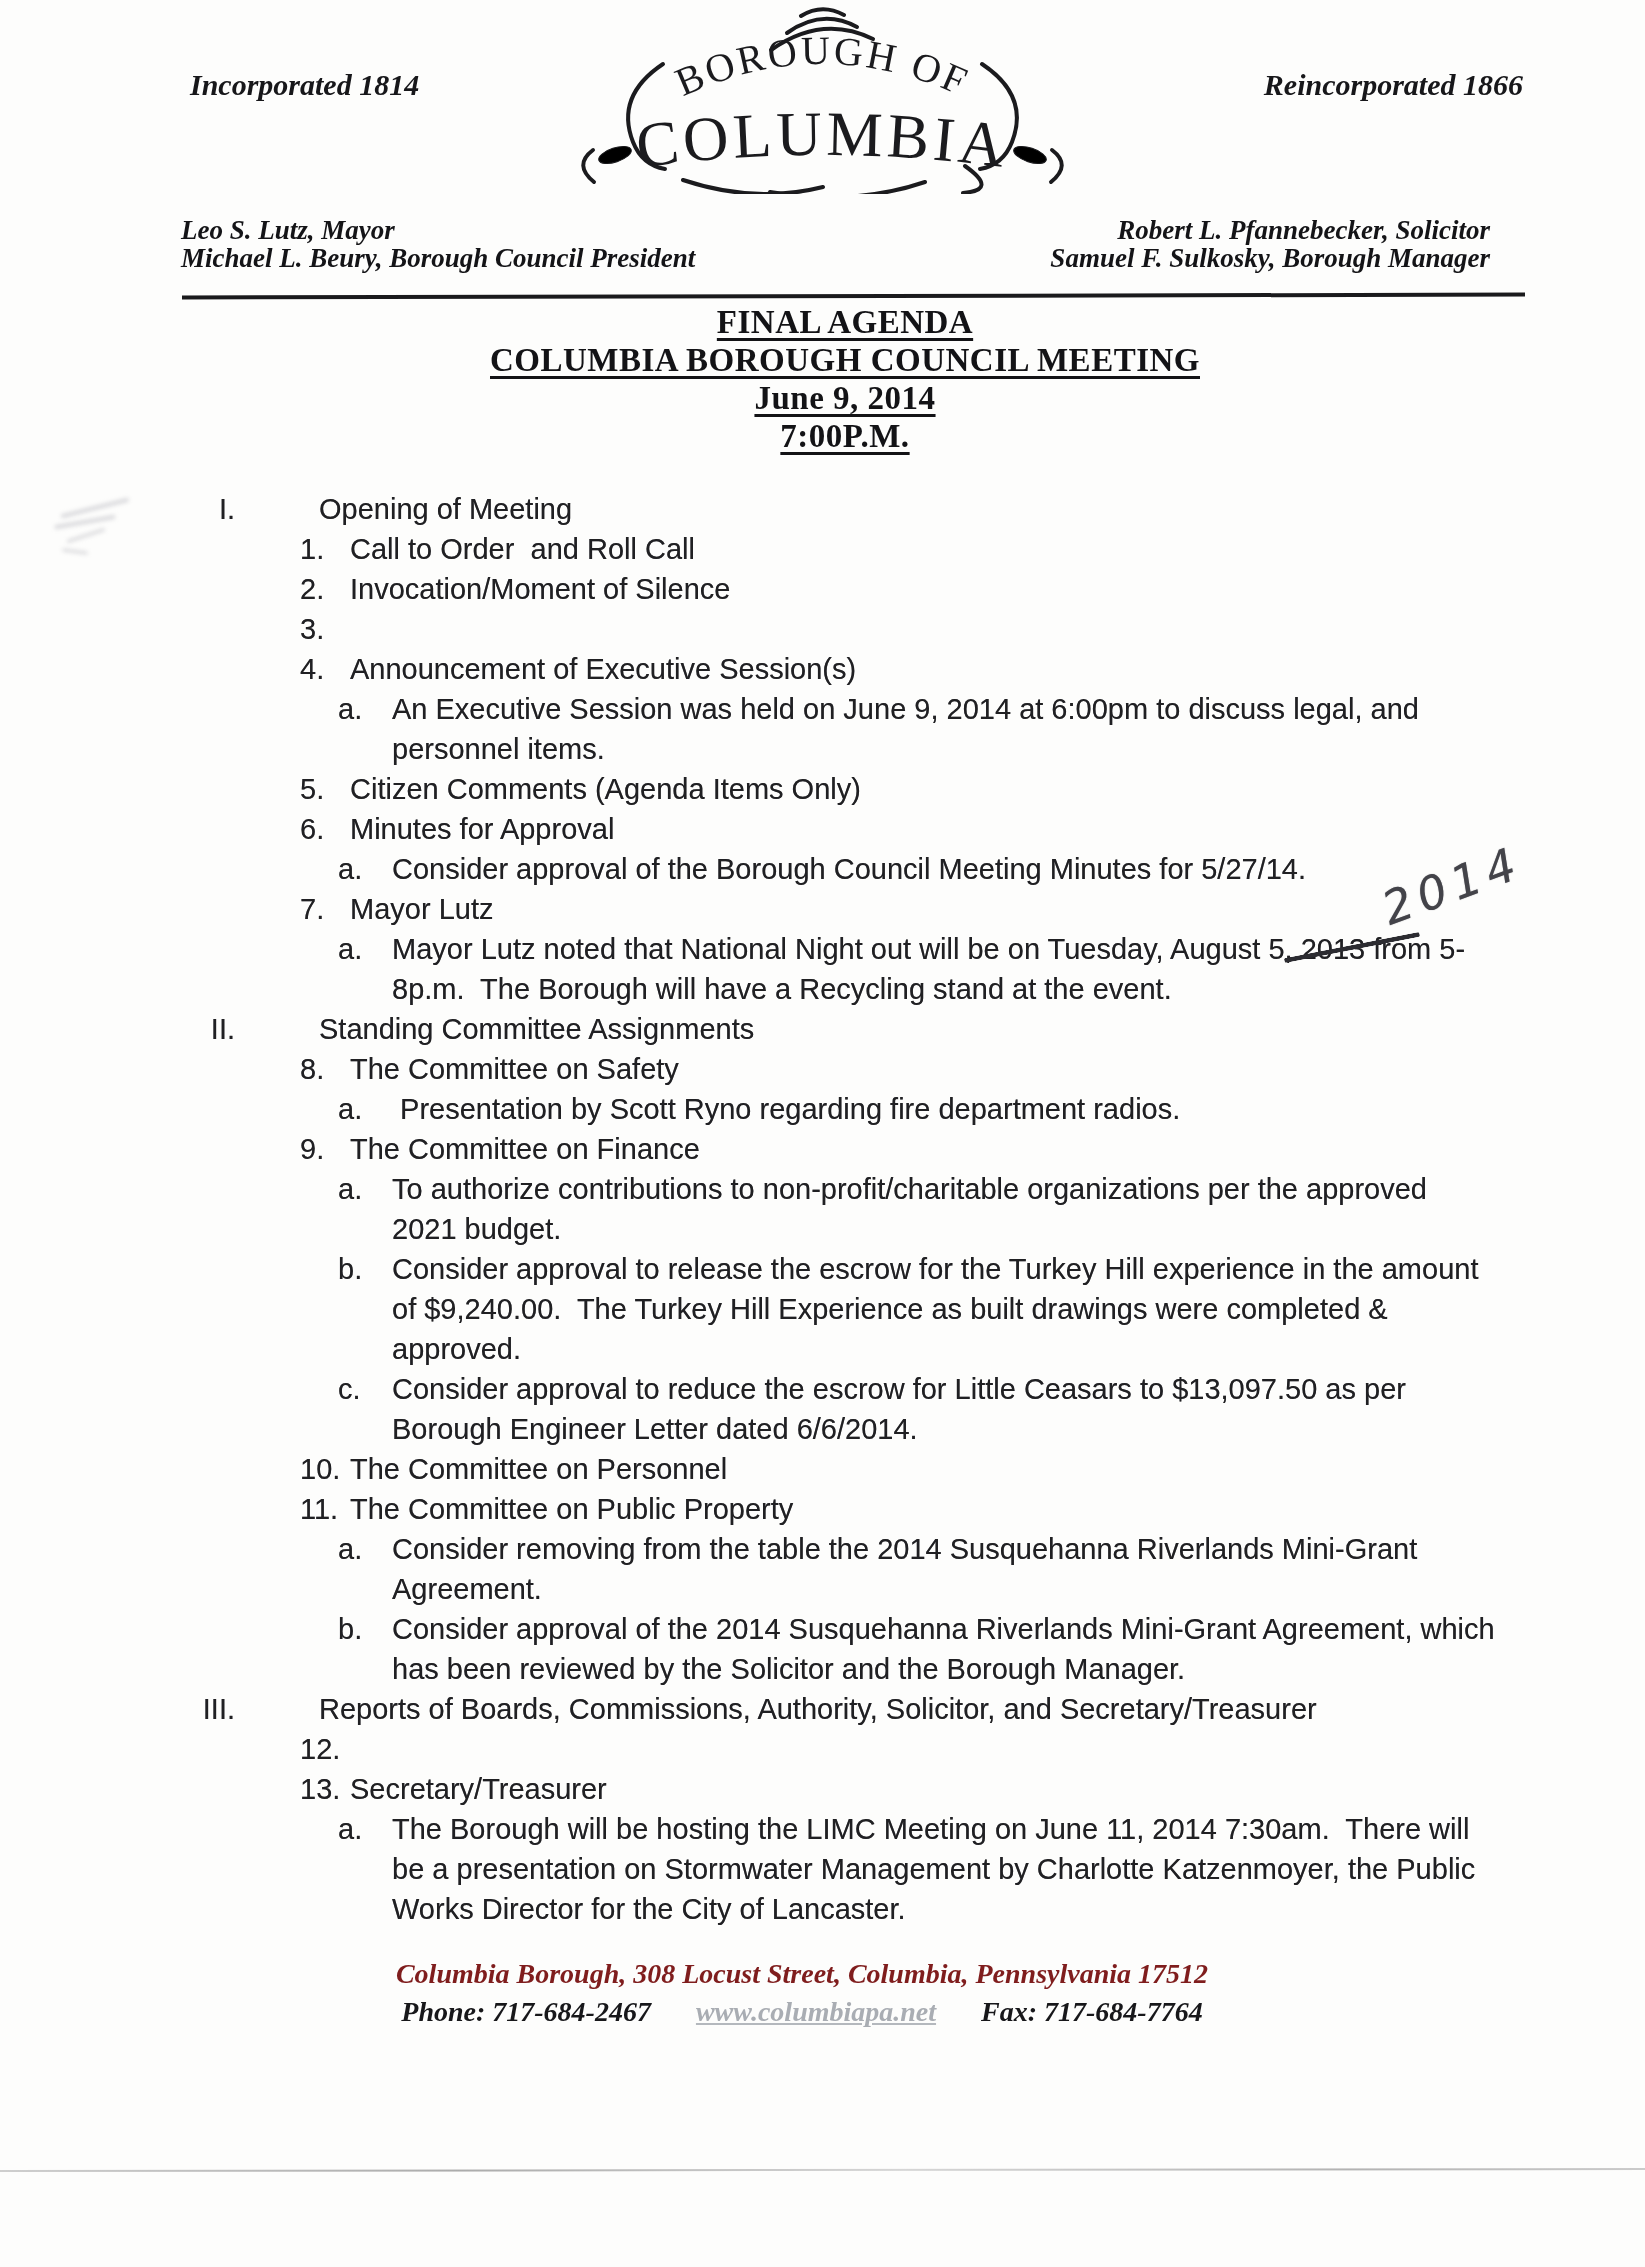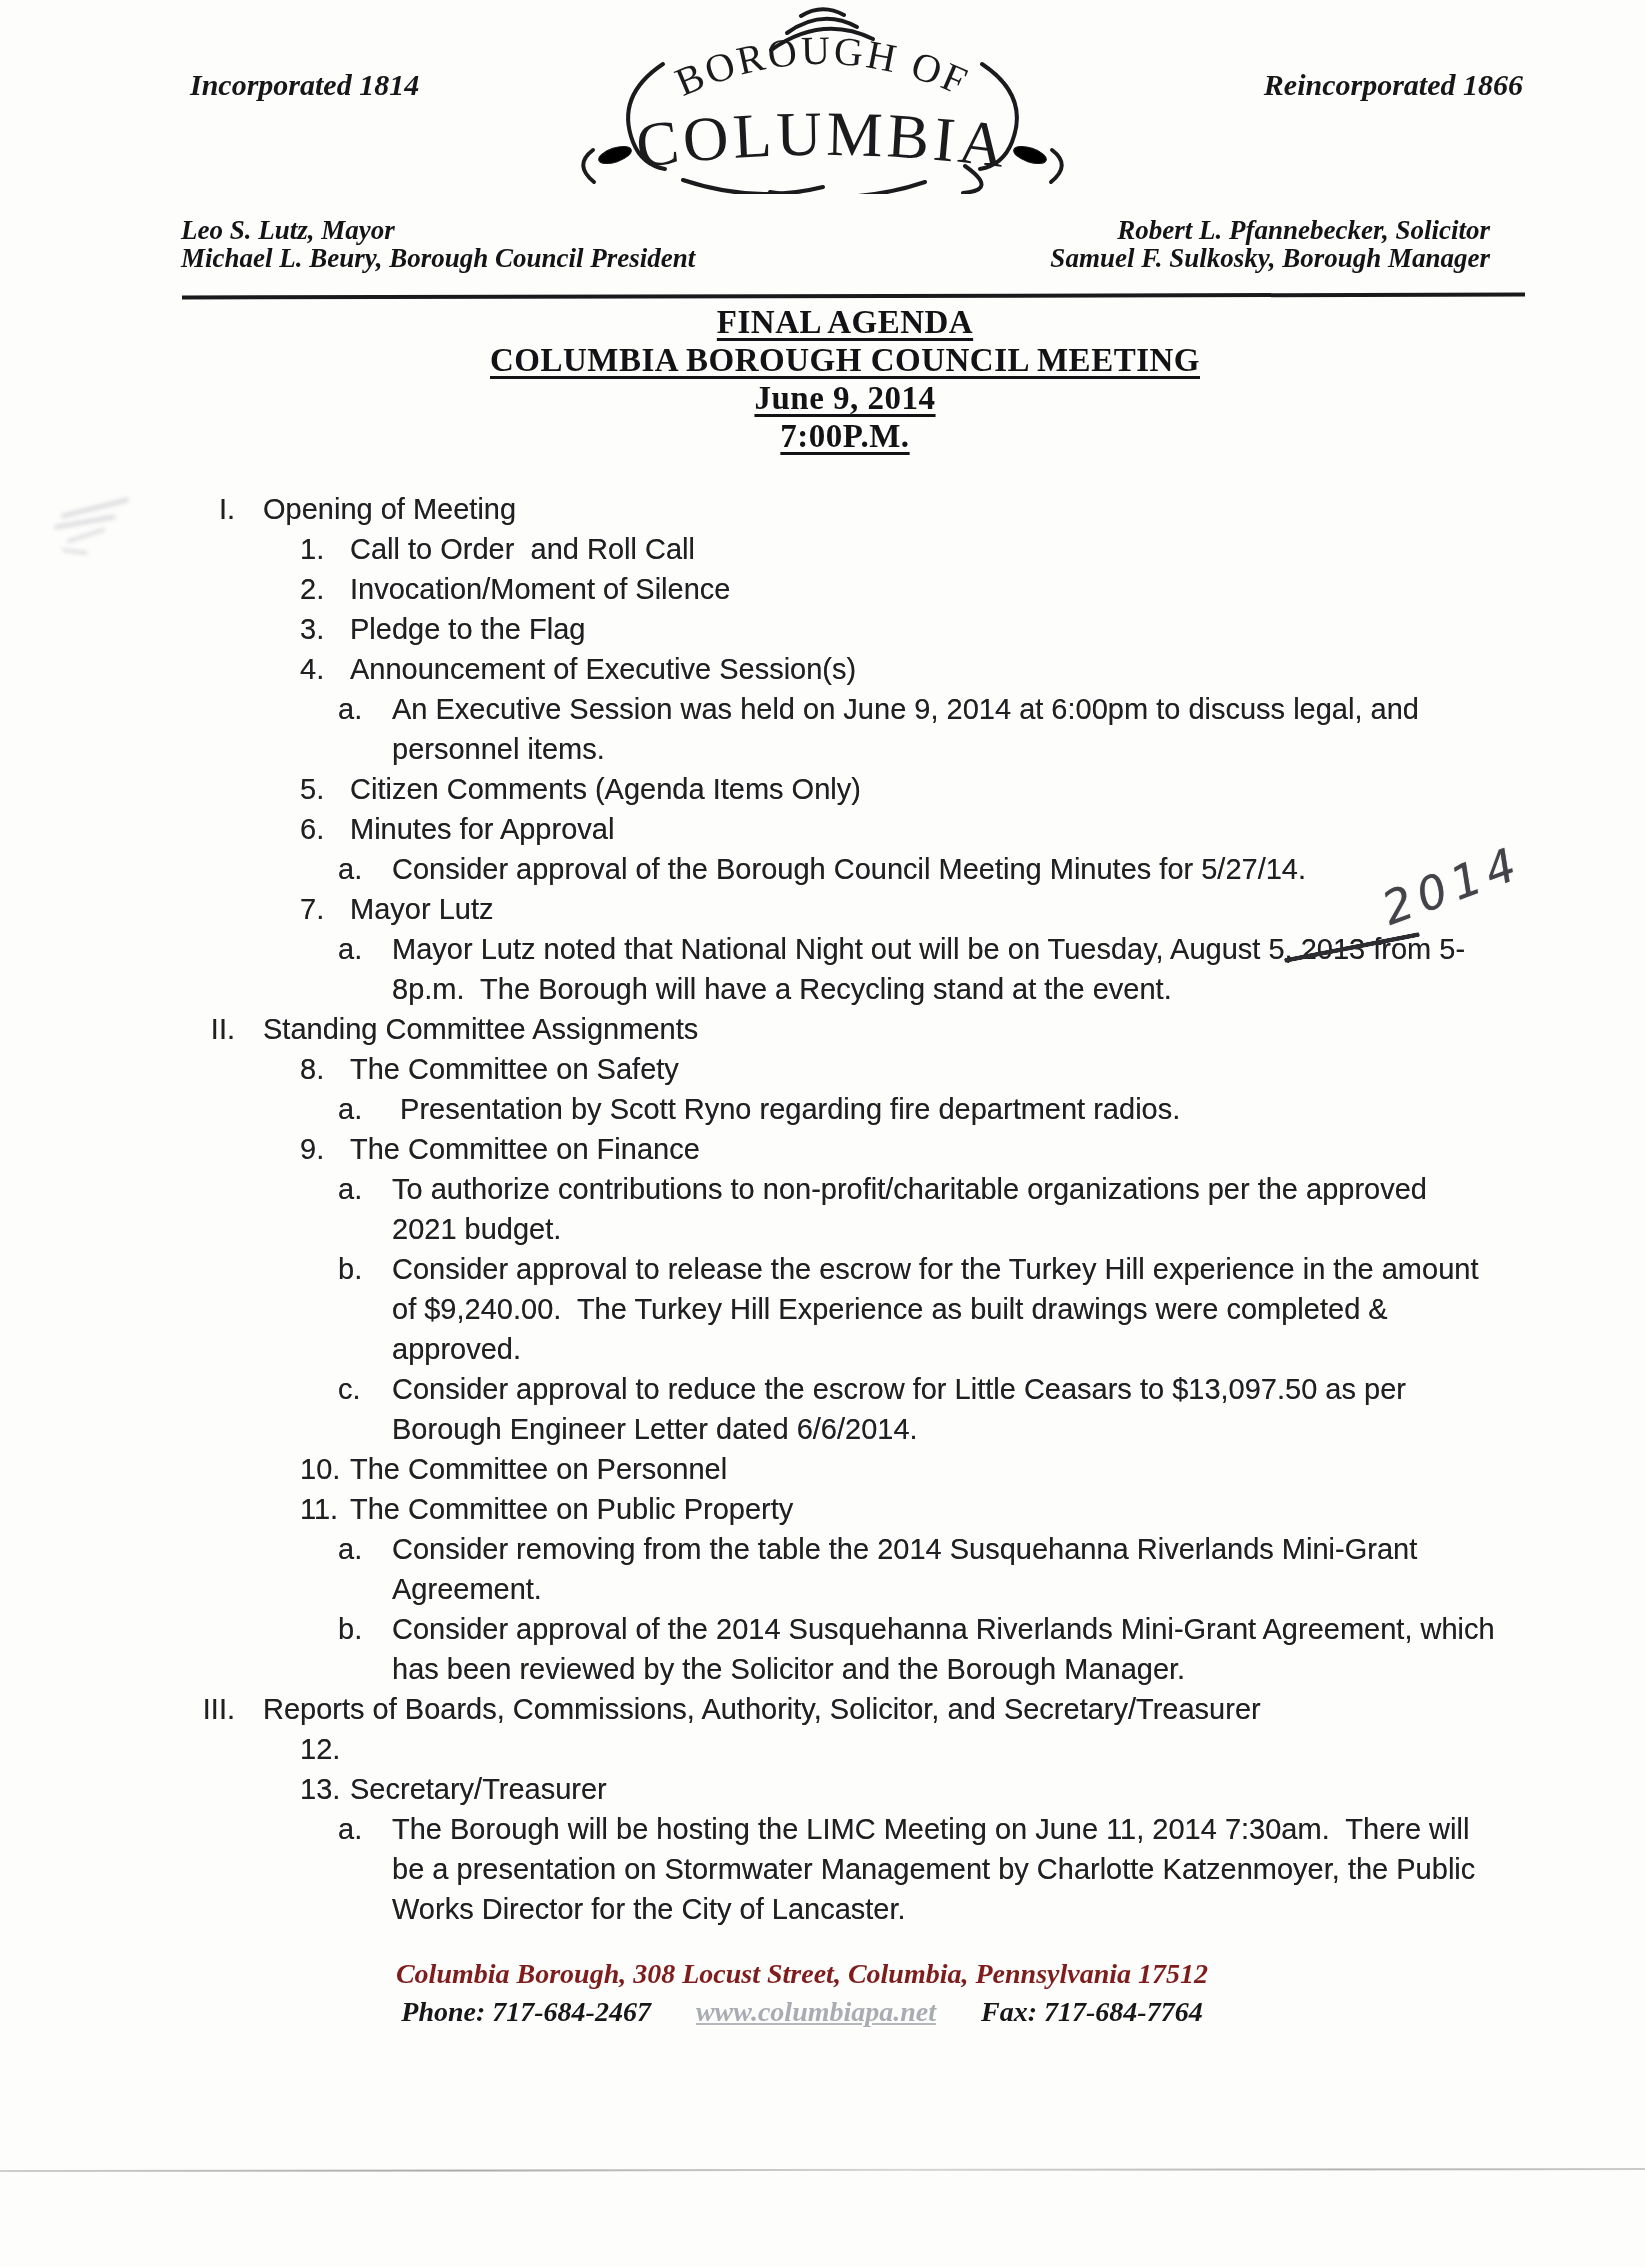--- a/index.html
+++ b/index.html
@@ -42,21 +42,21 @@
   
   #agenda{
     position:absolute;left:0;top:489px;width:1645px;
     font-size:29px;line-height:40px;color:#202023;
     text-shadow:0 0 .5px rgba(35,35,40,.55);
   }
   #agenda .row{display:flex;align-items:flex-start;}
   #agenda .tx{white-space:pre-wrap;}
   .row.section{margin-left:130px;}
   .row.section .mk{flex:0 0 105px;text-align:right;}
-  .row.section .tx{margin-left:28px;width:1240px;}
+  .row.section .tx{margin-left:84px;width:1240px;}
   .row.item{margin-left:300px;}
   .row.item .mk{flex:0 0 50px;}
   .row.item .tx{width:1170px;}
   .row.sub{margin-left:338px;}
   .row.sub .mk{flex:0 0 54px;}
   .row.sub .tx{width:1103px;}
   
   .struck{position:relative;display:inline-block;}
   .struck::after{
     content:"";position:absolute;left:-18px;top:16px;width:138px;
@@ -169,21 +169,20 @@
       <div class="row item">
         <span class="mk">1.</span>
         <div class="tx">Call to Order  and Roll Call</div>
       </div>
       <div class="row item">
         <span class="mk">2.</span>
         <div class="tx">Invocation/Moment of Silence</div>
       </div>
       <div class="row item">
         <span class="mk">3.</span>
-        <div class="tx">Pledge to the Flag</div>
       </div>
       <div class="row item">
         <span class="mk">4.</span>
         <div class="tx">Announcement of Executive Session(s)</div>
       </div>
       <div class="row sub">
         <span class="mk">a.</span>
         <div class="tx">An Executive Session was held on June 9, 2014 at 6:00pm to discuss legal, and personnel items.</div>
       </div>
       <div class="row item">

